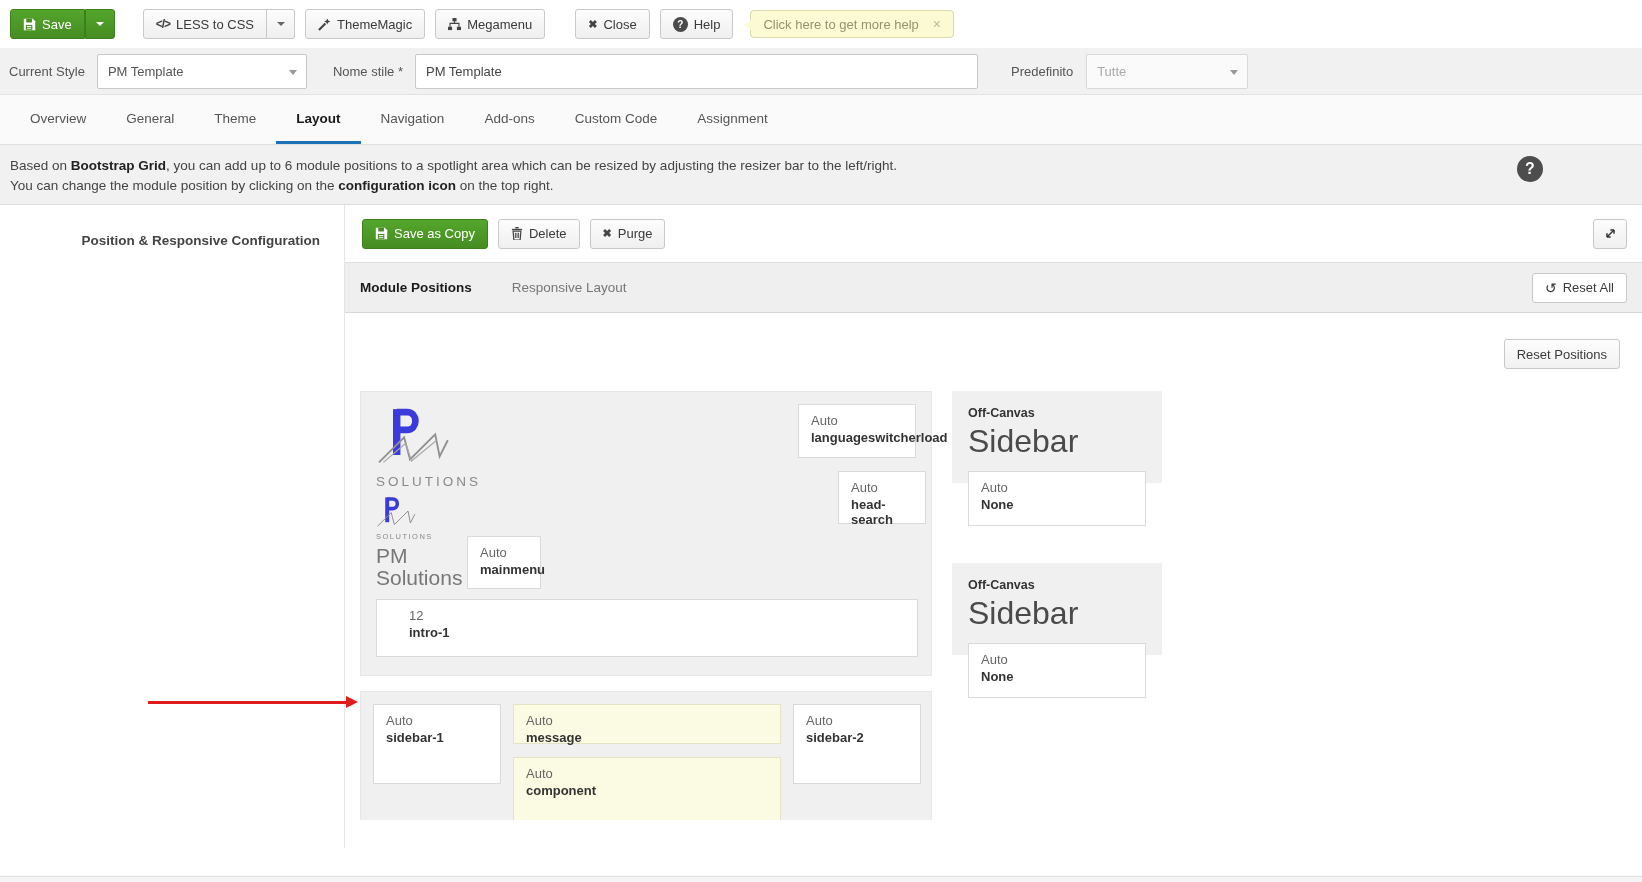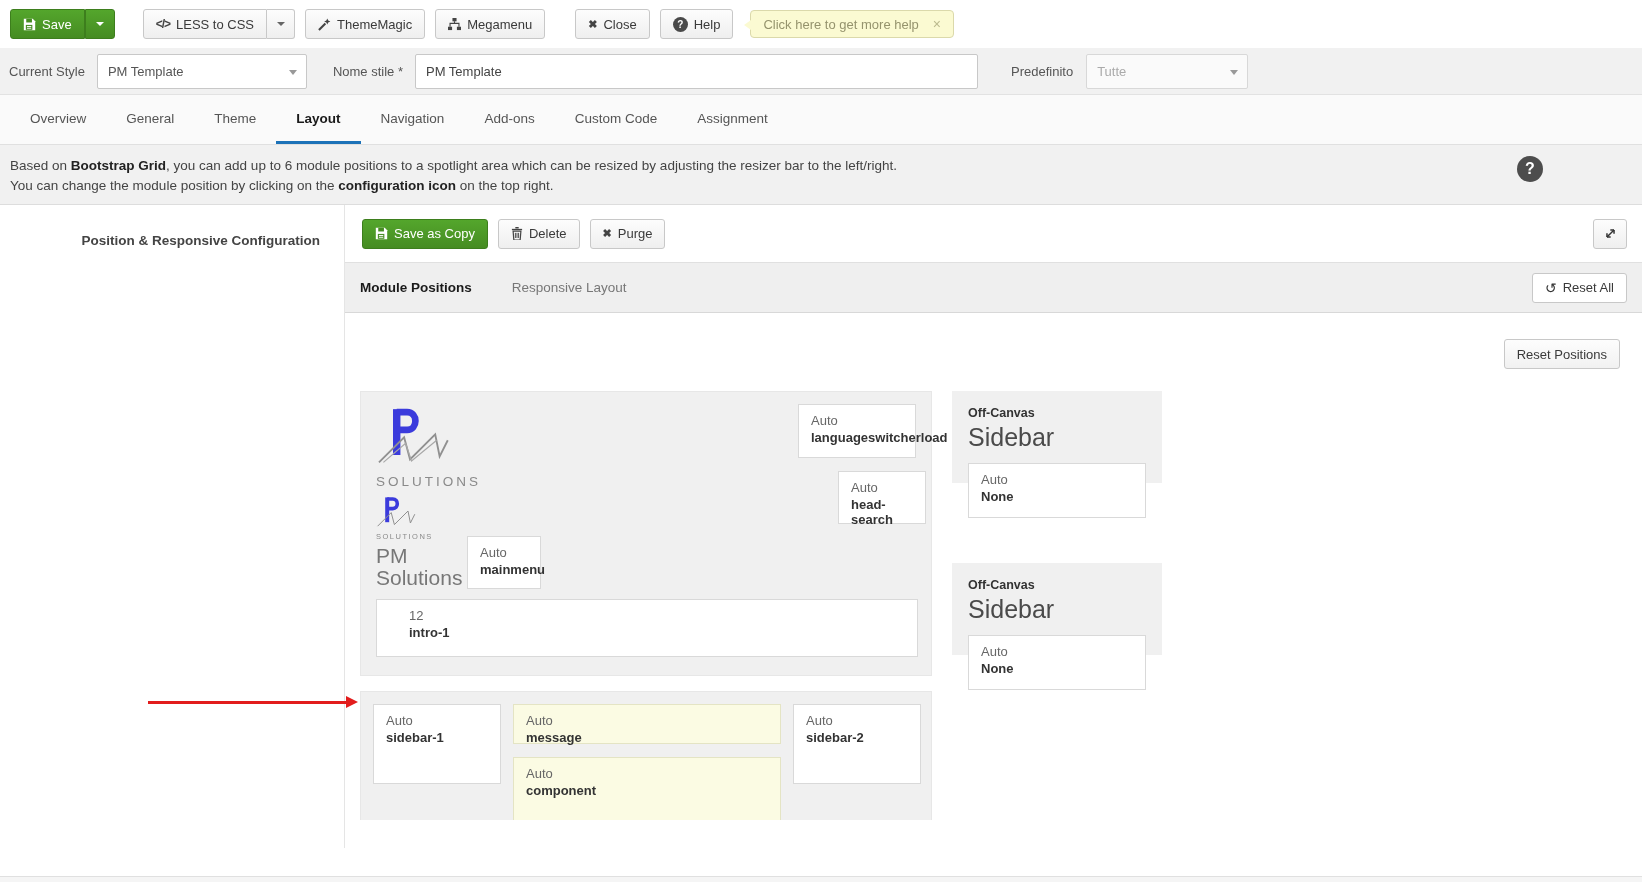--- a/index.html
+++ b/index.html
@@ -85,21 +85,21 @@
   .notch::before { content:""; position:absolute; left:-9px; top:-1px; width:0; height:0;
     border-left:9px solid transparent; border-right:9px solid transparent; border-bottom:9px solid #ccc; z-index:-1; }
   .btn-reset-pos { position:absolute; top:26px; right:22px; background:linear-gradient(#fdfdfd,#f1f1f1); }
 
   .gray-box { position:absolute; background:#f0f0f0; border:1px solid #e7e7e7; }
   .header-box { left:15px; top:78px; width:572px; height:285px; }
   .spotlight2 { left:15px; top:378px; width:572px; height:170px; }
   .offcanvas { position:absolute; left:607px; width:210px; height:92px; background:#f0f0f0; padding:14px 16px; }
   .oc1 { top:78px; } .oc2 { top:250px; }
   .oc-label { font-size:12.5px; font-weight:bold; color:#333; }
-  .oc-title { font-size:25px; color:#4a4a4a; margin-top:3px; }
+  .oc-title { font-size:32px; color:#4a4a4a; margin-top:3px; }
   .module {
     position:absolute; background:#fff; border:1px solid #d9d9d9; padding:8px 12px; cursor:pointer;
   }
   .module .m-size { display:block; font-size:13px; color:#666; }
   .module .m-name { display:block; font-size:13px; font-weight:bold; color:#333; margin-top:2px; }
   .module.yellow { background:#fbfbe3; border-color:#e4e4c4; }
   .oc-module { position:static; margin-top:11px; height:55px; }
 
   
   .logo-col { position:absolute; left:15px; top:12px; width:110px; }

